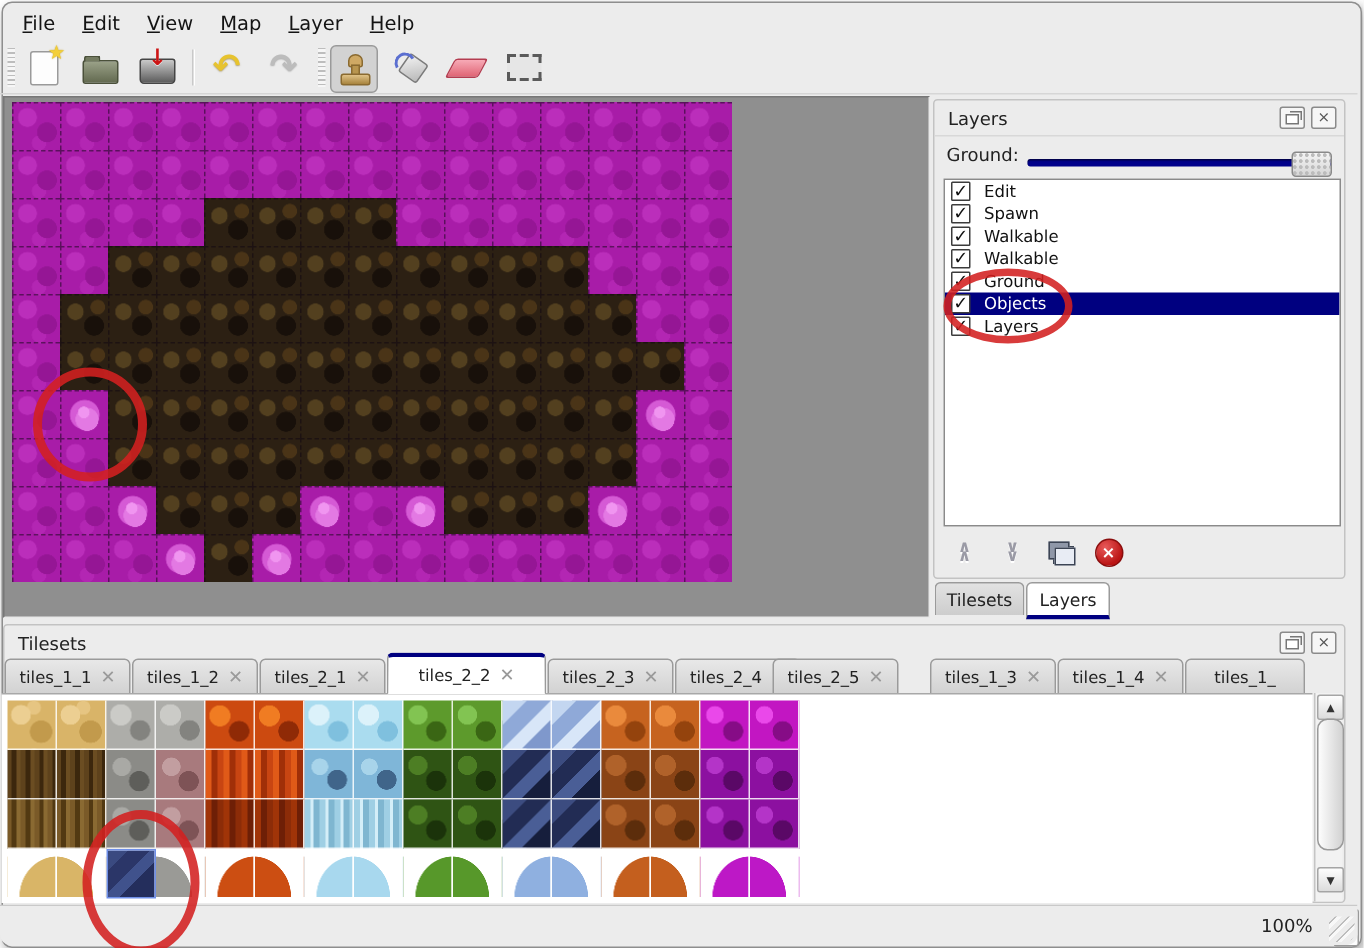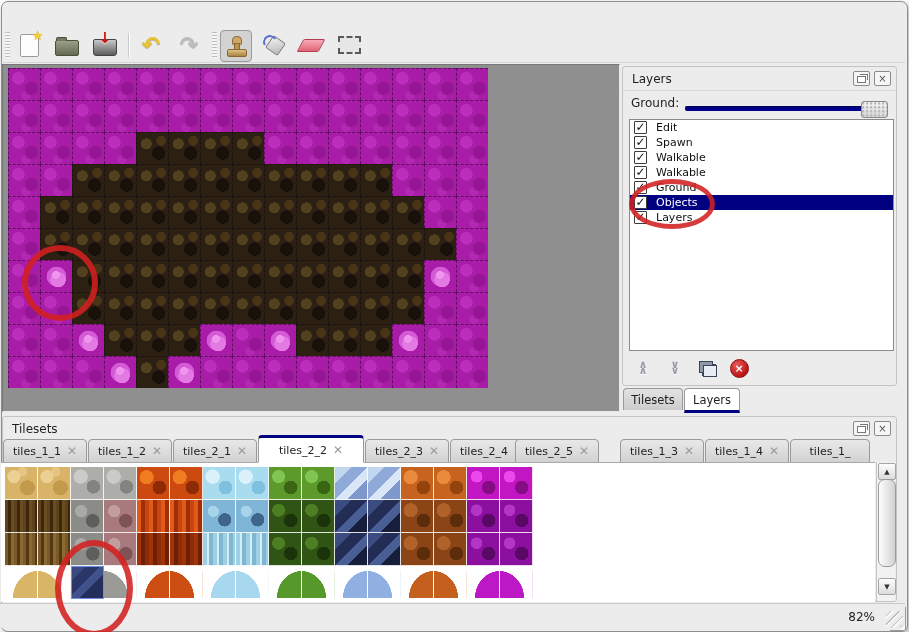--- a/index.html
+++ b/index.html
@@ -140,20 +140,28 @@
     background:repeating-linear-gradient(135deg,transparent 0 3px,#bdbdbd 3px 4px,#f8f8f8 4px 6px);}
   
   .annotation{position:absolute;border-radius:50%;pointer-events:none;z-index:50;opacity:.88;}
 </style>
 </head>
 <body>
 
 <div id="stage">
   <div id="window"></div>
 
+  <div id="menubar">
+      <div class="menu-item">File</div>
+      <div class="menu-item">Edit</div>
+      <div class="menu-item">View</div>
+      <div class="menu-item">Map</div>
+      <div class="menu-item">Layer</div>
+      <div class="menu-item">Help</div>
+    </div>
 
   <div id="toolbar">
     <div class="grip" style="left:5px"></div>
     <div class="tb-btn" style="left:14px">
       <span class="ic-page">
           <span class="star">★</span>
         </span>
     </div>
     <div class="tb-btn" style="left:52px">
       <span class="ic-folder"></span>
@@ -559,19 +567,19 @@
       <div class="ts-cell t-bush-r t-magb" style="left: 495px; top: 99px;"></div>
     </div>
 
   <div id="ts-scrollbar">
     <div class="sb-btn" style="top:1px">▲</div>
     <div id="sb-thumb"></div>
     <div class="sb-btn" style="top:116px">▼</div>
   </div>
 
   <div id="statusbar">
-    <div id="zoom-level">82%</div>
+    <div id="zoom-level">100%</div>
     <div id="resize-grip"></div>
   </div>
 <div class="annotation" style="left: 22px; top: 245px; width: 64px; height: 64px; border: 6px solid rgb(211, 32, 32);"></div>
     <div class="annotation" style="left: 629px; top: 179px; width: 76px; height: 40px; border: 5px solid rgb(211, 32, 32);"></div>
     <div class="annotation" style="left: 55px; top: 540px; width: 66px; height: 85px; border: 6px solid rgb(211, 32, 32);"></div>
   </div>
 
 </body></html>

